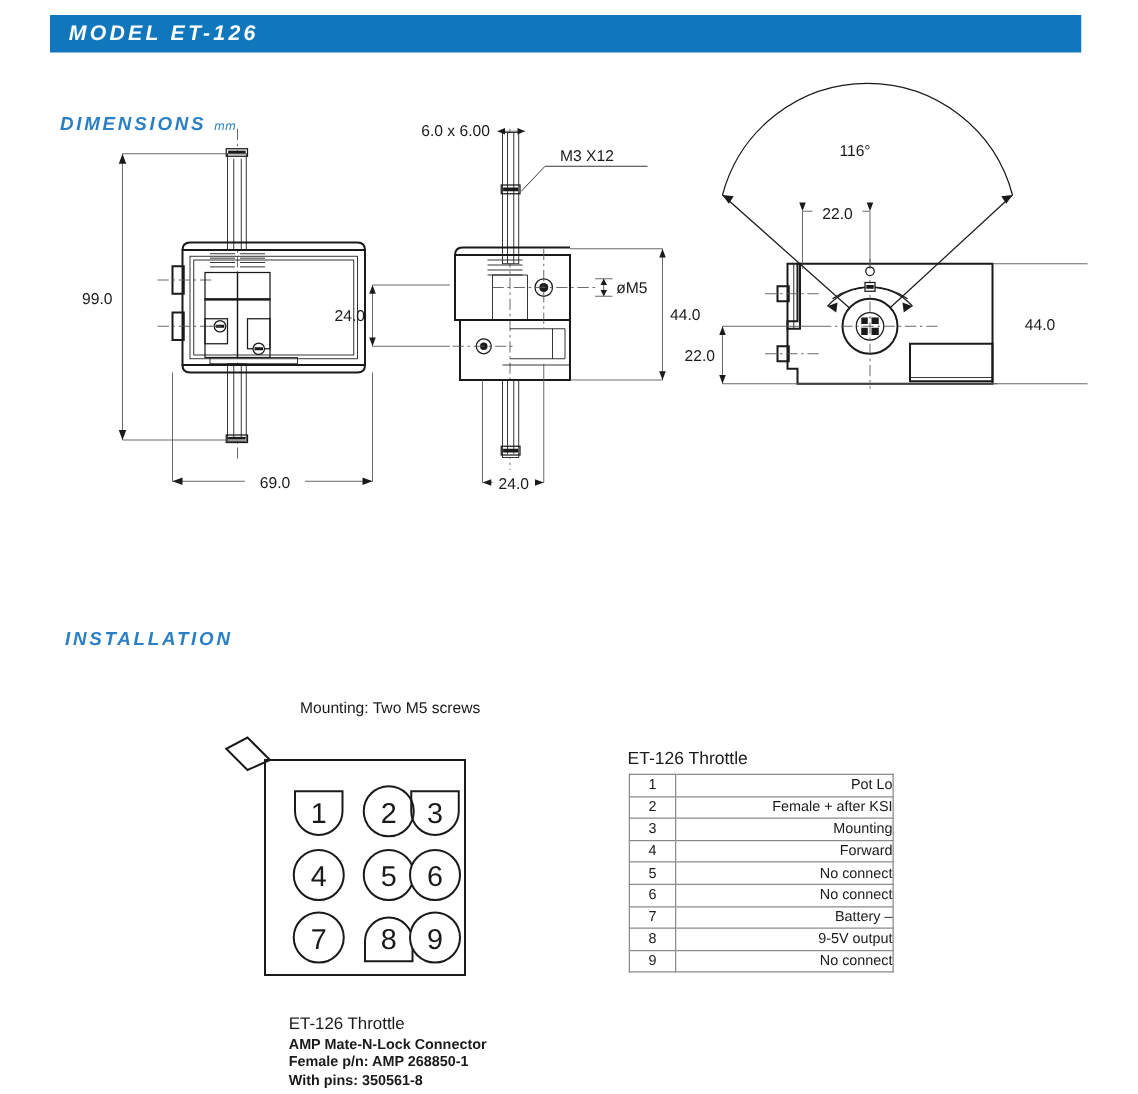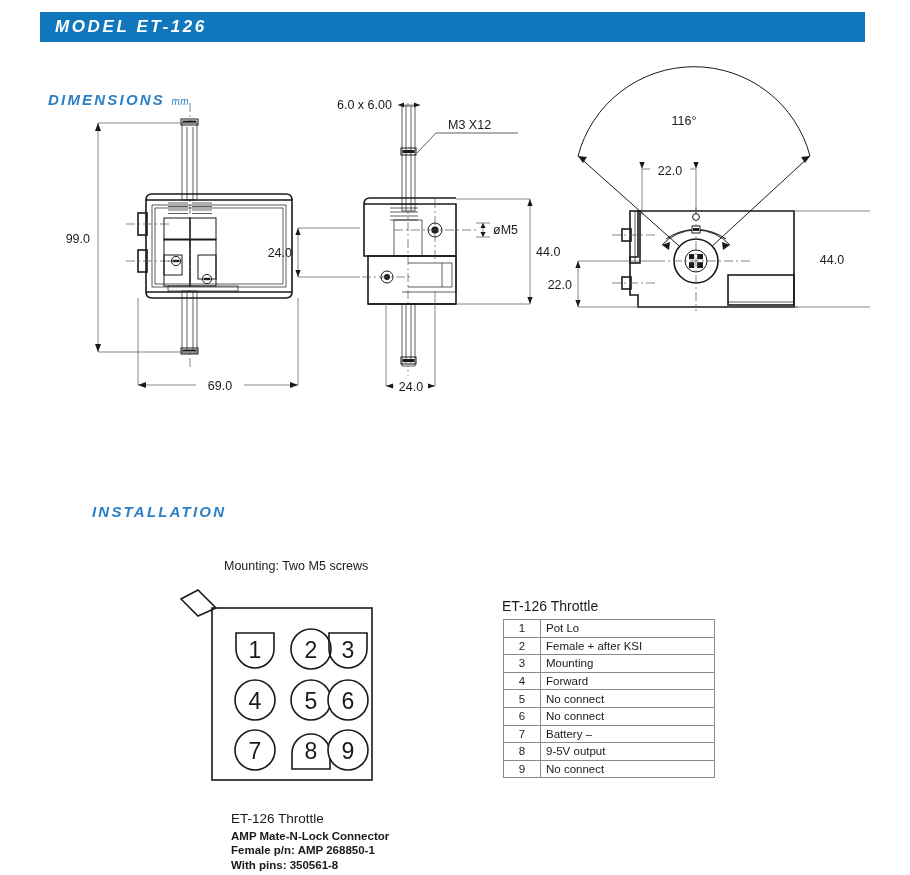--- a/index.html
+++ b/index.html
@@ -54,21 +54,21 @@
     letter-spacing: 2.2px;
     color: #2b7fc4;
     white-space: nowrap;
   }
   .section-heading .unit {
     font-size: 10px;
     letter-spacing: 0.5px;
     font-weight: normal;
   }
   #dimensions-heading { left: 48px; top: 91px; }
-  #installation-heading { left: 52px; top: 503px; margin-left: 40px; }
+  #installation-heading { left: 52px; top: 503px; }
 
   
   .drawing {
     position: absolute;
   }
   #drawing-front { left: 40px; top: 95px; margin-left: 28px; }
   #drawing-side  { left: 290px; top: 91px; text-align: center; }
   #drawing-top   { left: 560px; top: 99px; }
 
   svg { display: block; overflow: visible; }
@@ -84,21 +84,21 @@
   .ln-b { stroke: #1a1a1a; stroke-width: 1.6; fill: none; }
   .ext  { stroke: #555; stroke-width: 0.7; fill: none; }
   .ctr  { stroke: #555; stroke-width: 0.7; fill: none;
           stroke-dasharray: 9 3 2 3; }
   .fillw { fill: #ffffff; }
   .fillk { fill: #1a1a1a; }
 
   
   .mounting-note {
     position: absolute;
-    left: 224px;
+    left: 240px;
     top: 559px;
     font-size: 12.5px;
     white-space: nowrap;
   }
   #connector-drawing { position: absolute; left: 178px; top: 590px; }
 
   .connector-caption {
     position: absolute;
     left: 231px;
     top: 812px;
@@ -130,20 +130,21 @@
     width: 212px;
     border-collapse: collapse;
     font-size: 11.5px;
     background: #ffffff;
   }
   table.pinout td {
     border: 1px solid #8a8a8a;
     height: 16.6px;
     padding: 0 0 0 5px;
     vertical-align: middle;
+    text-align: right;
   }
   table.pinout td.pin-no {
     width: 36px;
     text-align: center;
     padding: 0;
   }
 </style>
 </head>
 <body>
 

